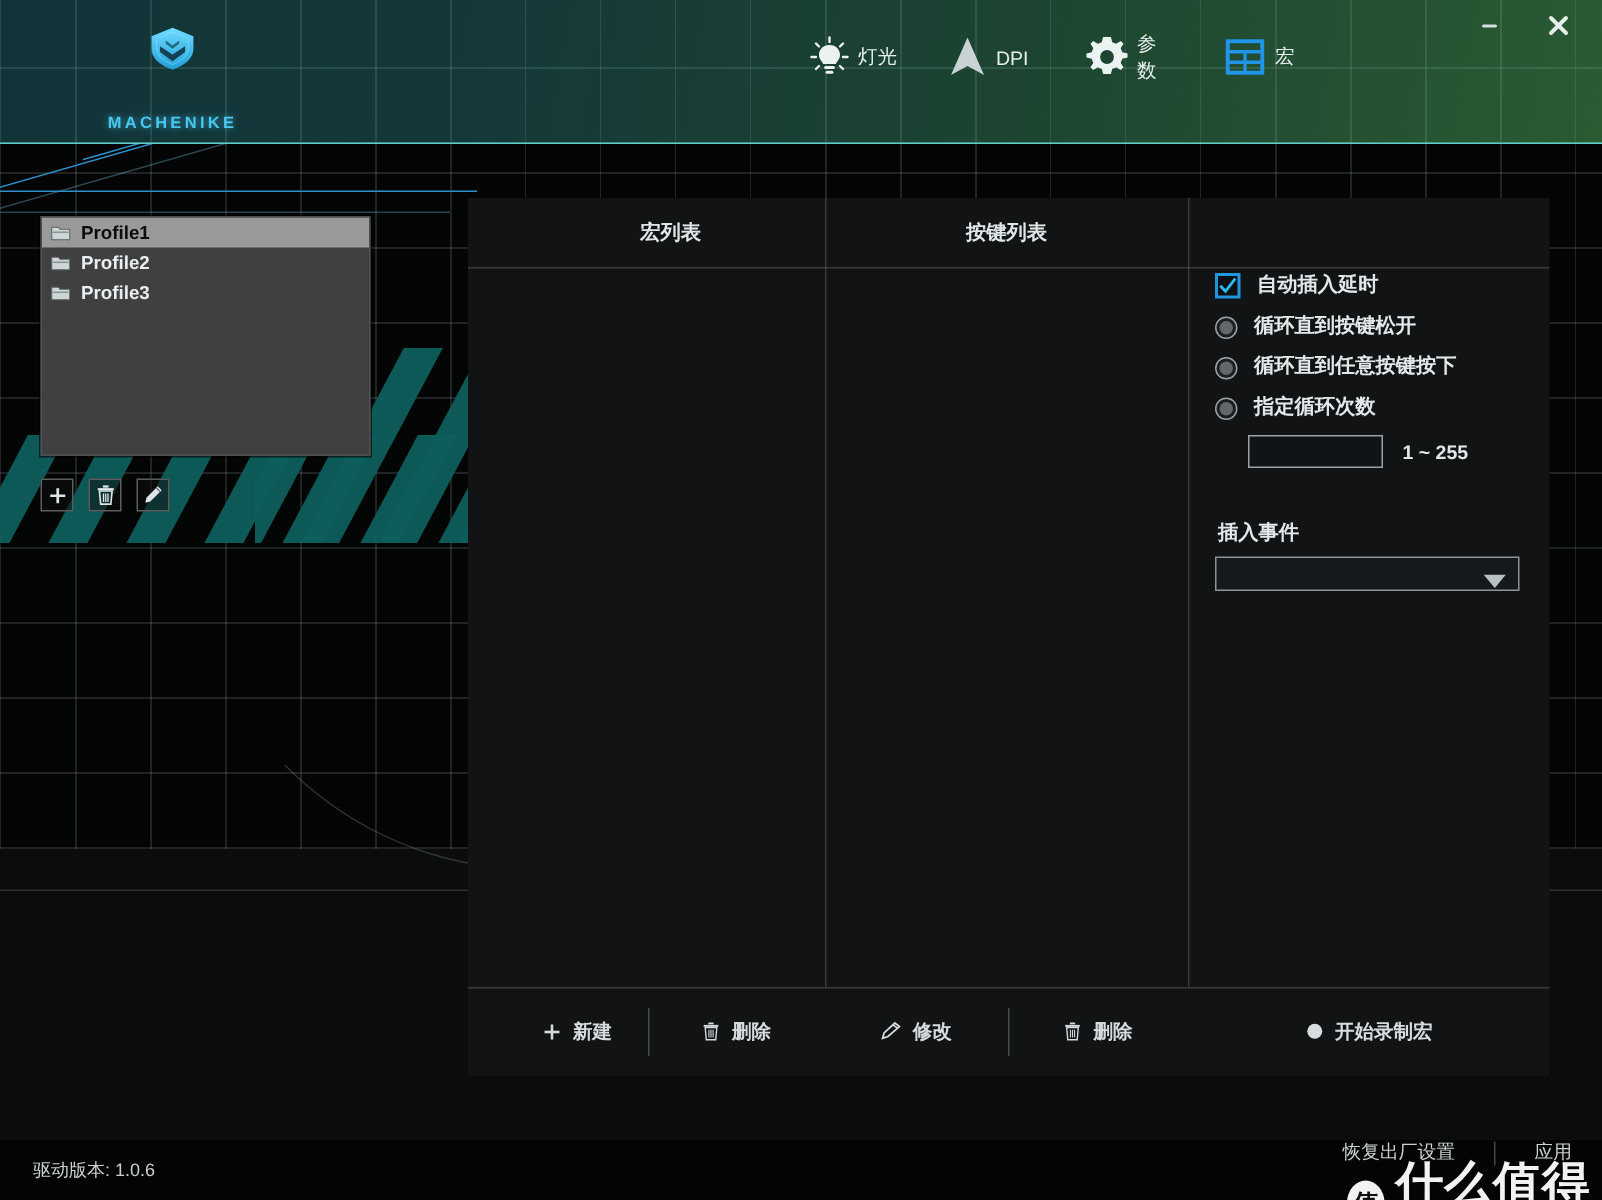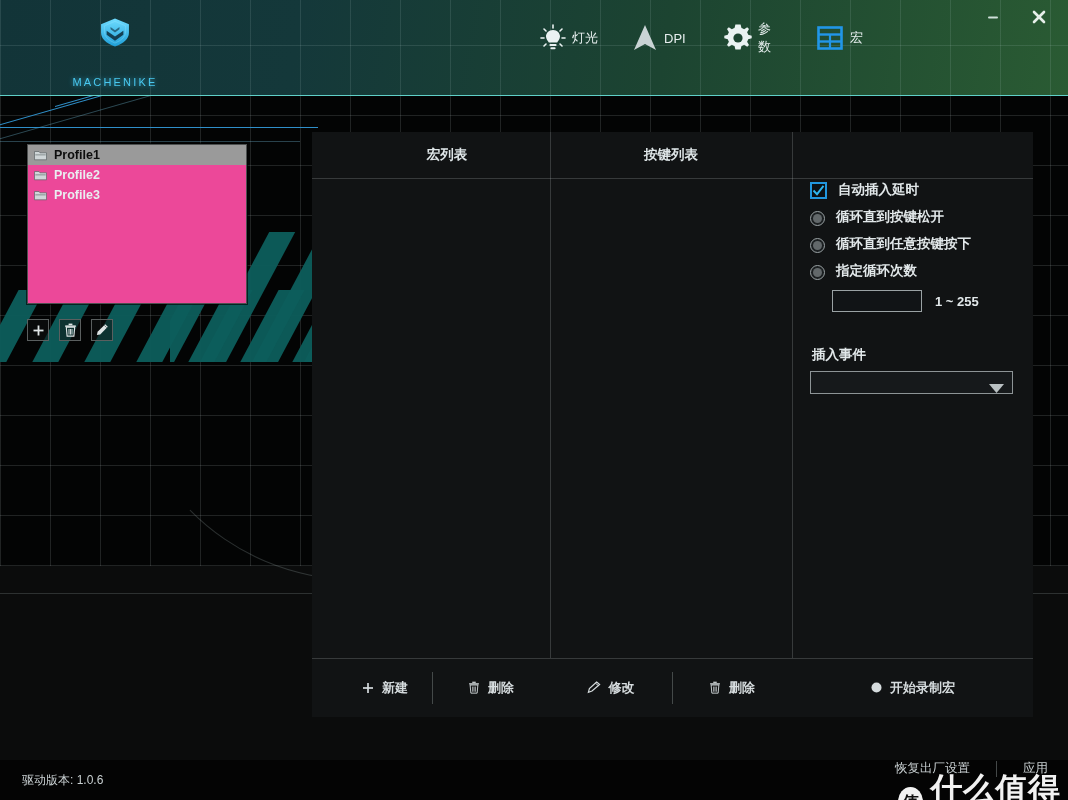--- a/index.html
+++ b/index.html
@@ -92,21 +92,21 @@
   .header-underline {
     position: absolute; left: 0; top: 95px; width: 1068px; height: 1px;
     background: #5fd0c8;
   }
   .logo-wrap {
     position: absolute; left: 60px; top: 18px; width: 110px; height: 70px;
     display: flex; flex-direction: column; align-items: center; gap: 3px;
   }
   .logo-mark { width: 56px; height: 52px; }
   .logo-text {
-    color: #49c8ef; font-size: 11px; letter-spacing: 2.2px; font-weight: 400;
+    color: #49c8ef; font-size: 11px; letter-spacing: 2.2px; font-weight: 700;
     text-shadow: 0 0 5px rgba(60,190,235,.75);
     margin-top: 26px;
   }
 
   .nav { position: absolute; left: 540px; top: 20px; display: flex; gap: 34px; }
   .nav-item {
     width: 58px; display: flex; flex-direction: row; align-items: center; gap: 6px;
     cursor: pointer;
   }
   .nav-icon { height: 30px; display: flex; align-items: center; justify-content: center; }
@@ -115,21 +115,21 @@
 
   .win-btns { position: absolute; right: 14px; top: 5px; display: flex; gap: 16px; }
   .win-btn {
     width: 30px; height: 24px; display: flex; align-items: center; justify-content: center;
     color: #cfe0da; cursor: pointer;
   }
 
   
   .profile-list {
     position: absolute; left: 27px; top: 144px; width: 220px; height: 160px;
-    background: #ec4899; border: 1px solid #4c5050;
+    background: #404040; border: 1px solid #4c5050;
     box-shadow: 0 0 0 1px rgba(0,0,0,.6);
     overflow: hidden;
   }
   .profile-row {
     height: 20px; display: flex; align-items: center; gap: 7px;
     padding: 0 6px; color: #e9eef0; font-size: 12.5px; font-weight: 700;
     cursor: pointer;
   }
   .profile-row.selected { background: #9a9a9a; color: #0d0d0d; }
   .folder-ico { width: 13px; height: 11px; flex: 0 0 auto; }

